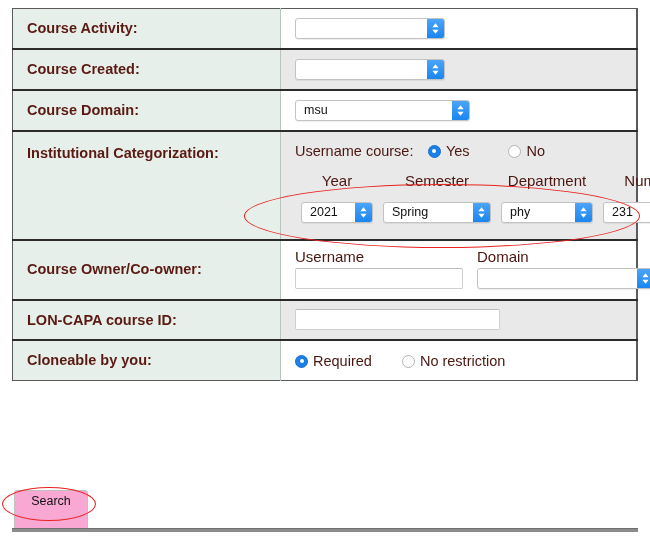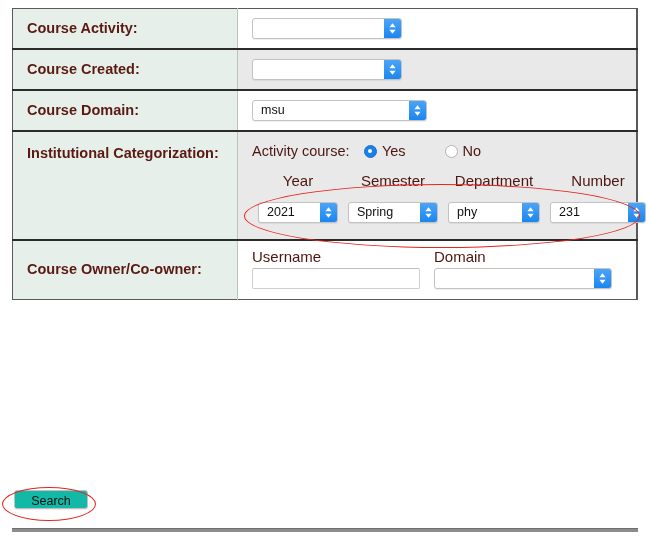--- a/index.html
+++ b/index.html
@@ -30,21 +30,21 @@
     border: 1px solid #5a5a5a;
     border-right-width: 2px;
     table-layout: fixed;
   }
   .search-table tr {
     border-bottom: 2px solid #2b2b2b;
   }
   .search-table tr:last-child { border-bottom: 1px solid #5a5a5a; }
 
   td.lbl {
-    width: 225px;
+    width: 268px;
     background: #e7efea;
     color: #5a1a12;
     font-weight: bold;
     font-size: 14.5px;
     padding: 10px 0 10px 14px;
     vertical-align: middle;
     line-height: 1.3;
     border-right: 1px solid #b9c4bd;
     box-sizing: border-box;
   }
@@ -168,22 +168,22 @@
     color: #4b1610;
     margin-bottom: 3px;
   }
 
   
   .search-btn {
     position: absolute;
     left: 14px;
     top: 490px;
     width: 74px;
-    height: 19px;
-    background: #14b8a6;
+    height: 41px;
+    background: #f9a8d4;
     border: 1px solid #c0c0c0;
     border-radius: 3px;
     box-shadow: 0 1px 1px rgba(0,0,0,0.08);
     font-size: 12.5px;
     color: #111111;
     line-height: 21px;
     text-align: center;
     box-sizing: border-box;
     font-family: "Liberation Sans", sans-serif;
   }
@@ -259,48 +259,48 @@
           </div>
         </td>
       </tr>
 
       <tr class="alt">
         <td class="lbl" style="vertical-align:top;padding-top:12px">Institutional Categorization:</td>
         <td class="val" style="padding-top:8px;padding-bottom:16px">
           <div class="inst-wrap">
 
             <div class="officialrow">
-              <span class="oc-label">Activity course:</span>
+              <span class="oc-label">Username course:</span>
               <span>
                 <span class="rad on"></span><span class="rtext">Yes</span>
               </span>
               <span style="display:inline-block;width:26px"></span>
               <span>
                 <span class="rad off"></span><span class="rtext">No</span>
               </span>
             </div>
 
             <div class="instgrid">
 
               <div class="instcol">
                 <span class="colhead">Year</span>
-                <div class="sel" style="width:80px">
+                <div class="sel" style="width:72px">
                   <span class="sel-text">2021</span>
                   <span class="arrow">
                     <svg width="9" height="13" viewBox="0 0 9 13">
                         <path d="M4.5 1.2 L7.6 5.2 L1.4 5.2 Z" fill="#ffffff"></path>
                         <path d="M4.5 11.8 L1.4 7.8 L7.6 7.8 Z" fill="#ffffff"></path>
                       </svg>
                   </span>
                 </div>
               </div>
 
               <div class="instcol">
                 <span class="colhead">Semester</span>
-                <div class="sel" style="width:90px">
+                <div class="sel" style="width:108px">
                   <span class="sel-text">Spring</span>
                   <span class="arrow">
                     <svg width="9" height="13" viewBox="0 0 9 13">
                         <path d="M4.5 1.2 L7.6 5.2 L1.4 5.2 Z" fill="#ffffff"></path>
                         <path d="M4.5 11.8 L1.4 7.8 L7.6 7.8 Z" fill="#ffffff"></path>
                       </svg>
                   </span>
                 </div>
               </div>
 
@@ -352,21 +352,41 @@
                       <path d="M4.5 1.2 L7.6 5.2 L1.4 5.2 Z" fill="#ffffff"></path>
                       <path d="M4.5 11.8 L1.4 7.8 L7.6 7.8 Z" fill="#ffffff"></path>
                     </svg>
                 </span>
               </div>
             </div>
           </div>
         </td>
       </tr>
 
-
+      <tr class="alt">
+        <td class="lbl">LON-CAPA course ID:</td>
+        <td class="val">
+          <span class="txt" style="width:205px"></span>
+        </td>
+      </tr>
+
+      <tr>
+        <td class="lbl">Cloneable by you:</td>
+        <td class="val">
+          <div class="radio-line">
+            <span>
+              <span class="rad on"></span><span class="rtext">Required</span>
+            </span>
+            <span style="display:inline-block;width:18px"></span>
+            <span>
+              <span class="rad off"></span><span class="rtext">No restriction</span>
+            </span>
+          </div>
+        </td>
+      </tr>
 
 
     </tbody>
   </table>
 
   <div class="oval" style="left:244px; top:184px; width:394px; height:62px;"></div>
 
   <div class="search-btn">Search</div>
   <div class="btn-oval"></div>
 

